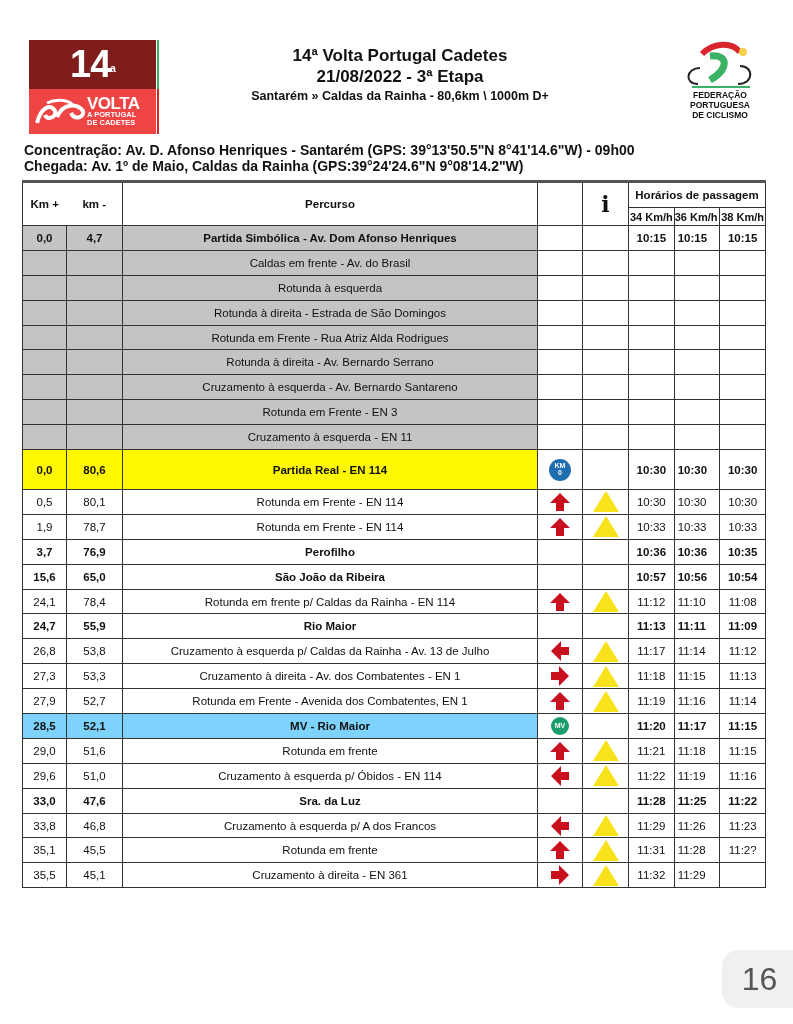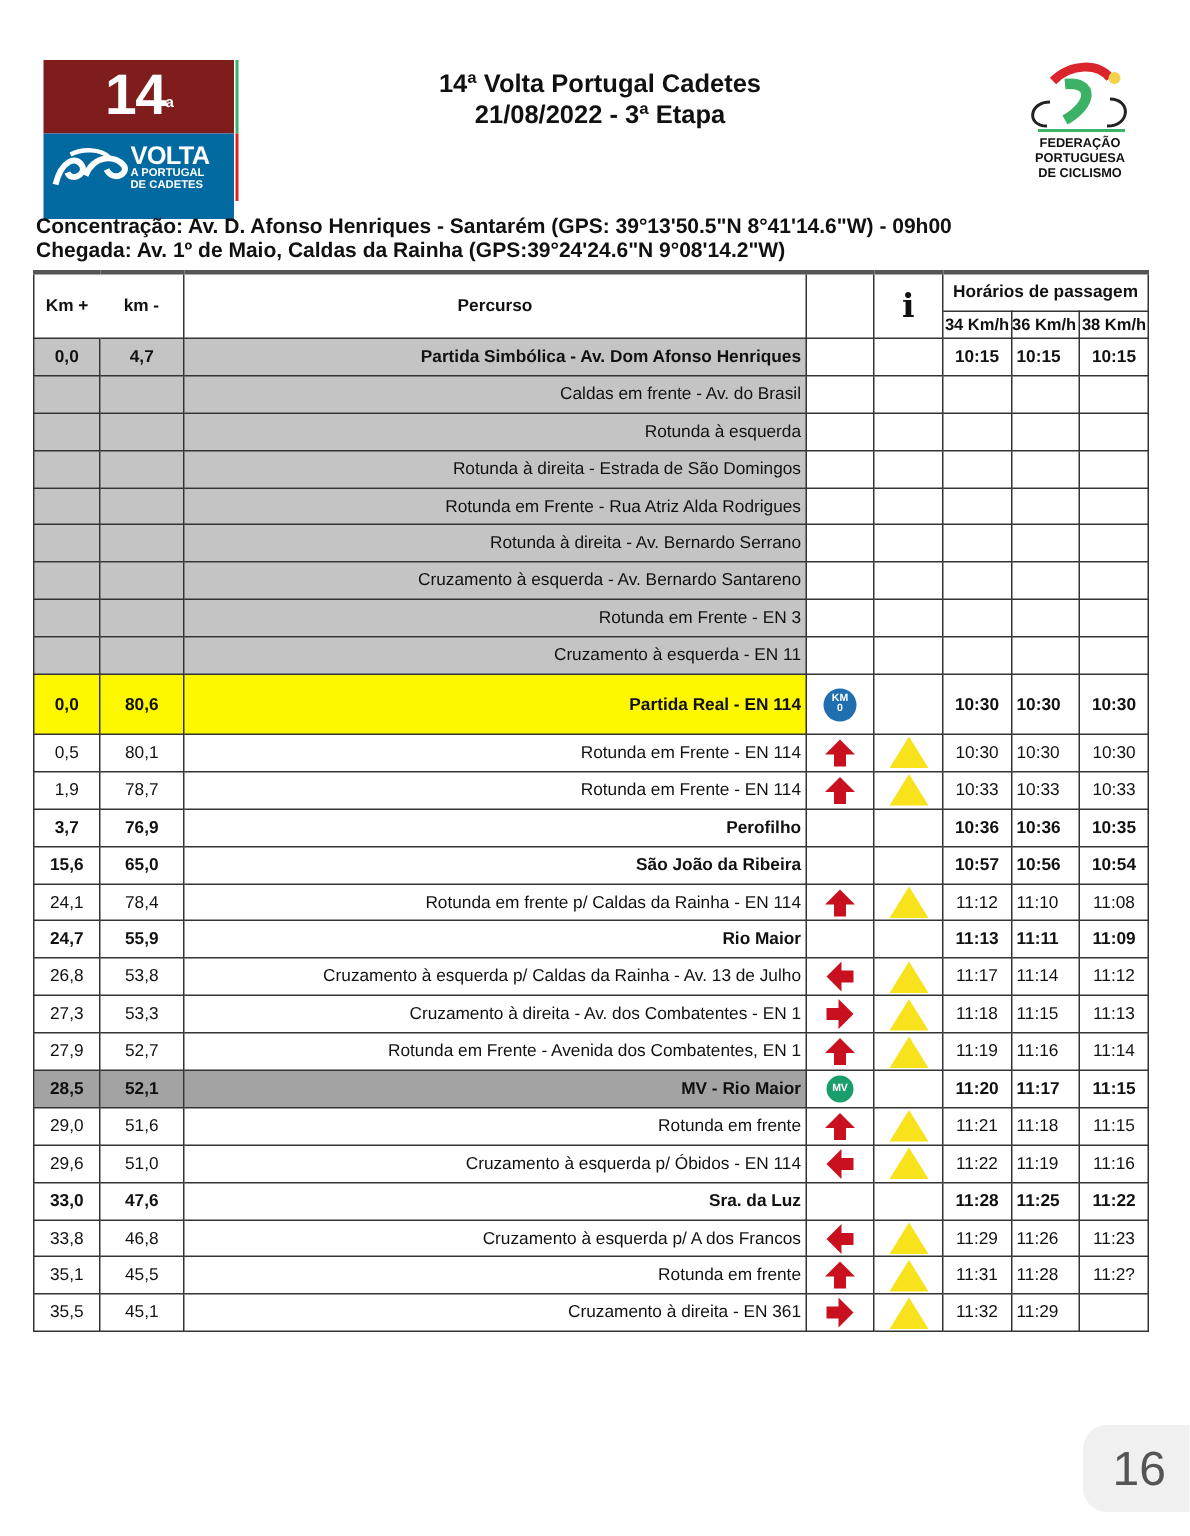--- a/index.html
+++ b/index.html
@@ -3,21 +3,21 @@
 <meta charset="utf-8">
 <style>
   * { box-sizing: border-box; margin: 0; padding: 0; }
   html, body { width: 793px; height: 1024px; background: #ffffff; overflow: hidden; }
   body { font-family: "Liberation Sans", sans-serif; color: #111; position: relative; }
 
   .header { position: absolute; left: 0; top: 0; width: 793px; height: 140px; }
   .logo-volta { position: absolute; left: 29px; top: 40px; width: 131px; height: 94px; }
   .logo-top { position: absolute; left: 0; top: 0; width: 127px; height: 49px; background: #7f1d1d; color: #fff; font-weight: bold; font-size: 38px; text-align: center; line-height: 49px; letter-spacing: -1px; }
   .logo-top sup { font-size: 10px; vertical-align: top; position: relative; top: 4px; }
-  .logo-bottom { position: absolute; left: 0; top: 49px; width: 127px; height: 57px; background: #0369a1; color: #fff; }
+  .logo-bottom { position: absolute; left: 0; top: 49px; width: 127px; height: 45px; background: #ef4444; color: #fff; }
   .logo-stripe-g { position: absolute; left: 128px; top: 0; width: 2px; height: 49px; background: #3bb265; }
   .logo-stripe-r { position: absolute; left: 128px; top: 49px; width: 2px; height: 45px; background: #d9252b; }
   .logo-volta-word { position: absolute; left: 58px; top: 5px; font-weight: bold; font-size: 17px; letter-spacing: -0.5px; }
   .logo-sub { position: absolute; left: 58px; top: 22px; font-weight: bold; font-size: 7.5px; line-height: 8px; }
   .logo-bike { position: absolute; left: 4px; top: 8px; }
 
   .title-block { position: absolute; left: 200px; top: 46px; width: 400px; text-align: center; }
   .title1 { font-weight: bold; font-size: 17px; line-height: 20px; }
   .title2 { font-weight: bold; font-size: 17px; line-height: 21px; }
   .title3 { font-weight: bold; font-size: 12.5px; line-height: 18px; }
@@ -26,29 +26,29 @@
   .fpc-text { position: absolute; left: 0; top: 50px; width: 80px; font-weight: bold; font-size: 8.5px; line-height: 10px; text-align: center; }
 
   .info-lines { position: absolute; left: 24px; top: 142px; font-weight: bold; font-size: 14px; line-height: 16px; }
 
   .route-table { position: absolute; left: 22px; top: 180px; border-collapse: collapse; table-layout: fixed; width: 744px; }
   .route-table td, .route-table th { border: 1px solid #333; font-size: 11.5px; height: 24.9px; padding: 0 3px; }
   .route-table th { font-weight: bold; background: #fff; }
   .route-table .top-border { border-top: 3px solid #555; }
   .c-kmp { width: 44px; text-align: center; }
   .c-kmm { width: 56px; text-align: center; }
-  .c-desc { width: 415px; text-align: right; }
+  .c-desc { width: 415px; text-align: center; }
   .c-icon { width: 45px; text-align: center; }
   .c-info { width: 46px; text-align: center; }
   .c-time { width: 46px; text-align: center; }
   .c-time2 { width: 46px; text-align: left; }
   .c-time3 { width: 46px; text-align: center; }
   .row-grey td.kmp, .row-grey td.kmm, .row-grey td.desc { background: #c4c4c4; }
   .row-yellow td.kmp, .row-yellow td.kmm, .row-yellow td.desc { background: #fdf700; }
-  .row-green td.kmp, .row-green td.kmm, .row-green td.desc { background: #a3a3a3; }
+  .row-green td.kmp, .row-green td.kmm, .row-green td.desc { background: #7dd3fc; }
   .bold td { font-weight: bold; }
   .hdr-small { font-size: 11px !important; padding: 0 !important; height: 18px !important; }
   .hdr-big { font-size: 11.5px; height: 28px !important; }
   .info-i { font-family: "DejaVu Serif", serif; font-weight: bold; font-size: 22px; }
   .tall { height: 40px !important; }
 
   .tri { width: 0; height: 0; border-left: 13px solid transparent; border-right: 13px solid transparent; border-bottom: 21px solid #f8e21b; display: inline-block; vertical-align: middle; }
   .arrow { display: inline-block; vertical-align: middle; }
   .km0 { display: inline-block; width: 22px; height: 22px; border-radius: 50%; background: #1f6eaf; color: #fff; font-size: 7px; font-weight: bold; line-height: 7.5px; padding-top: 3px; text-align: center; vertical-align: middle; }
   .mv { display: inline-block; width: 18px; height: 18px; border-radius: 50%; background: #1a9e6b; color: #fff; font-size: 7px; font-weight: bold; line-height: 18px; text-align: center; vertical-align: middle; }
@@ -73,20 +73,21 @@
           <div>A PORTUGAL</div>
           <div>DE CADETES</div>
         </div>
     </div>
     <div class="logo-stripe-r"></div>
   </div>
 
   <div class="title-block">
     <div class="title1">14ª Volta Portugal Cadetes</div>
     <div class="title2">21/08/2022 - 3ª Etapa</div>
+    <div class="title3">Santarém » Caldas da Rainha - 80,6km \ 1000m D+</div>
   </div>
 
   <div class="fpc-logo">
     <svg width="80" height="50" viewBox="0 0 80 50">
       <path d="M22 14 C 34 2, 52 2, 60 12" stroke="#d9252b" stroke-width="6" fill="none"></path>
       <path d="M30 16 C 50 14, 48 30, 30 40" stroke="#3bb265" stroke-width="7" fill="none"></path>
       <circle cx="63" cy="12" r="4" fill="#f4d34a"></circle>
       <path d="M20 28 C 6 28, 4 44, 18 44" stroke="#222" stroke-width="2" fill="none"></path>
       <path d="M60 26 C 74 26, 74 44, 58 44" stroke="#222" stroke-width="2" fill="none"></path>
       <line x1="12" y1="47" x2="70" y2="47" stroke="#3bb265" stroke-width="2"></line>

